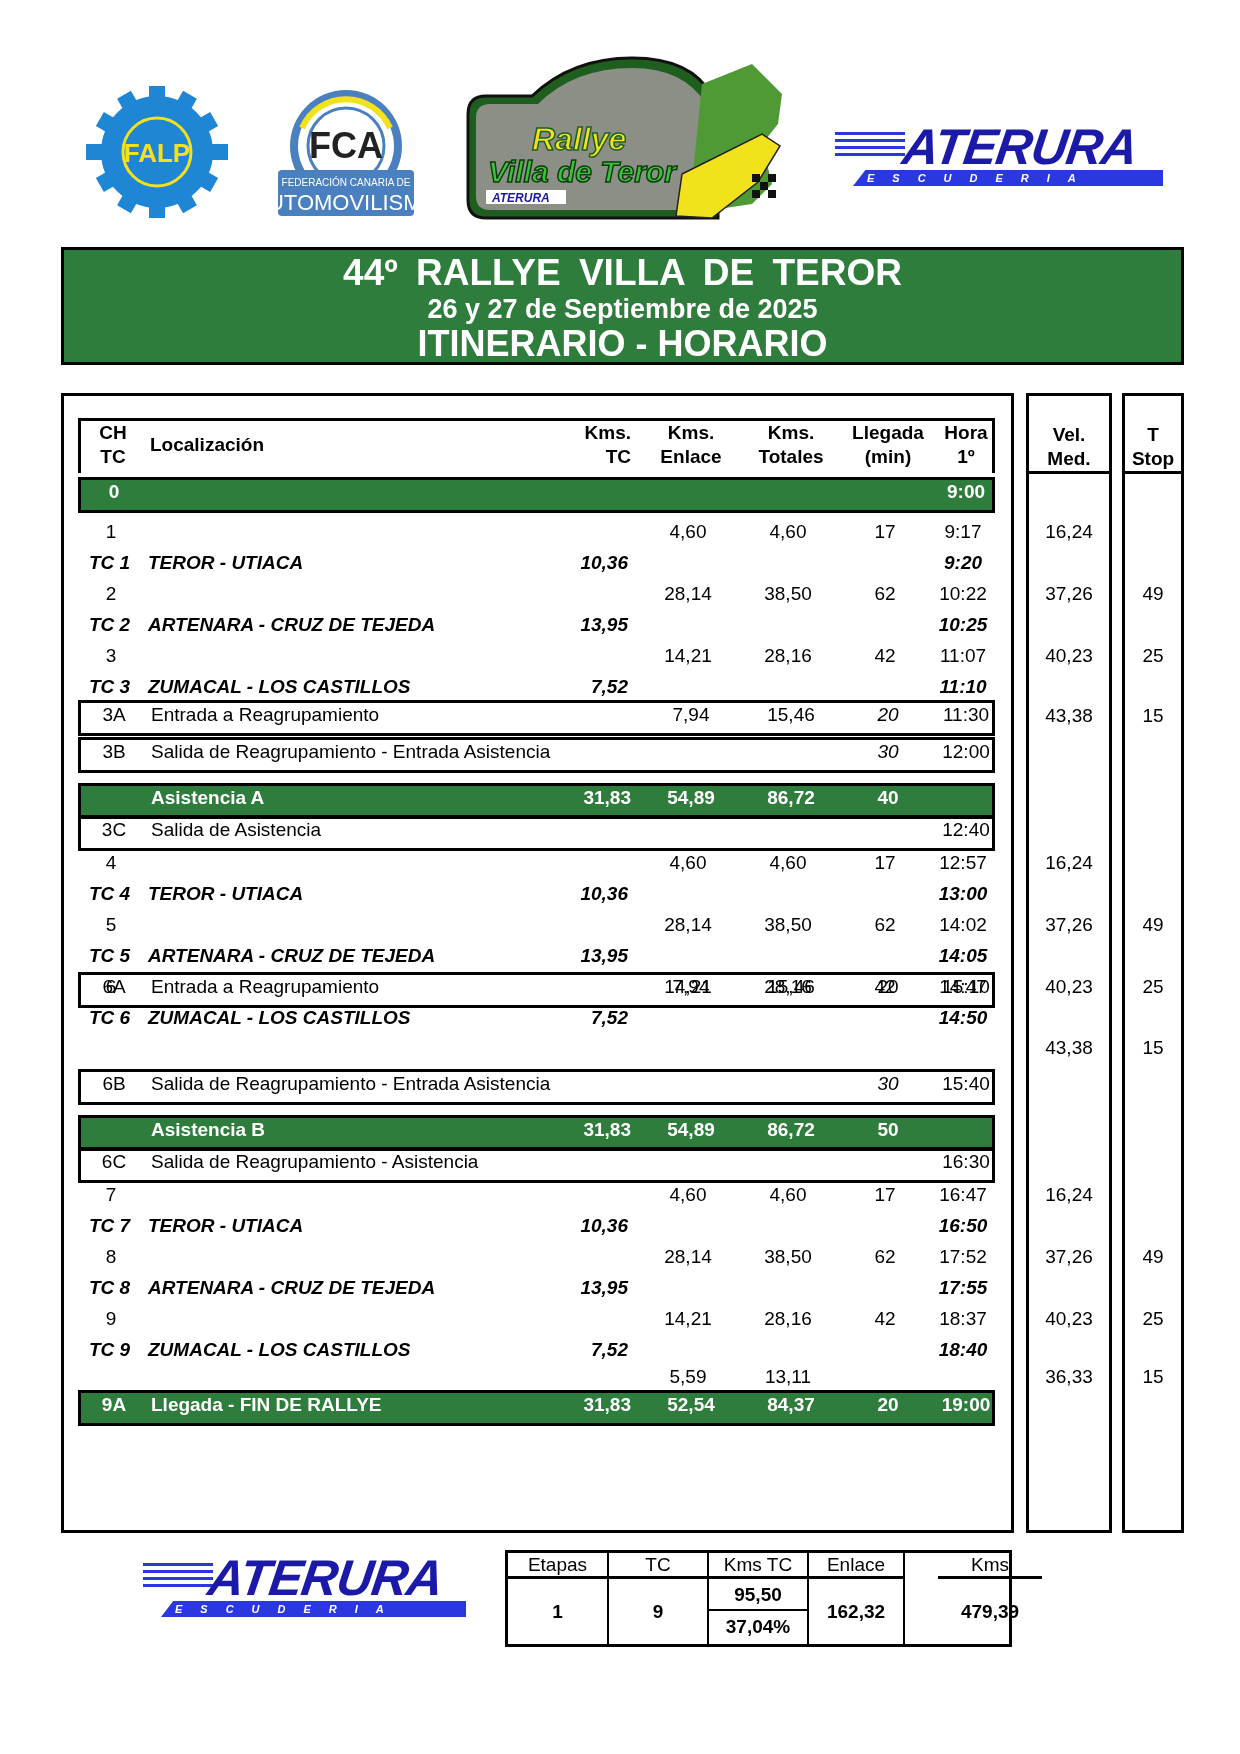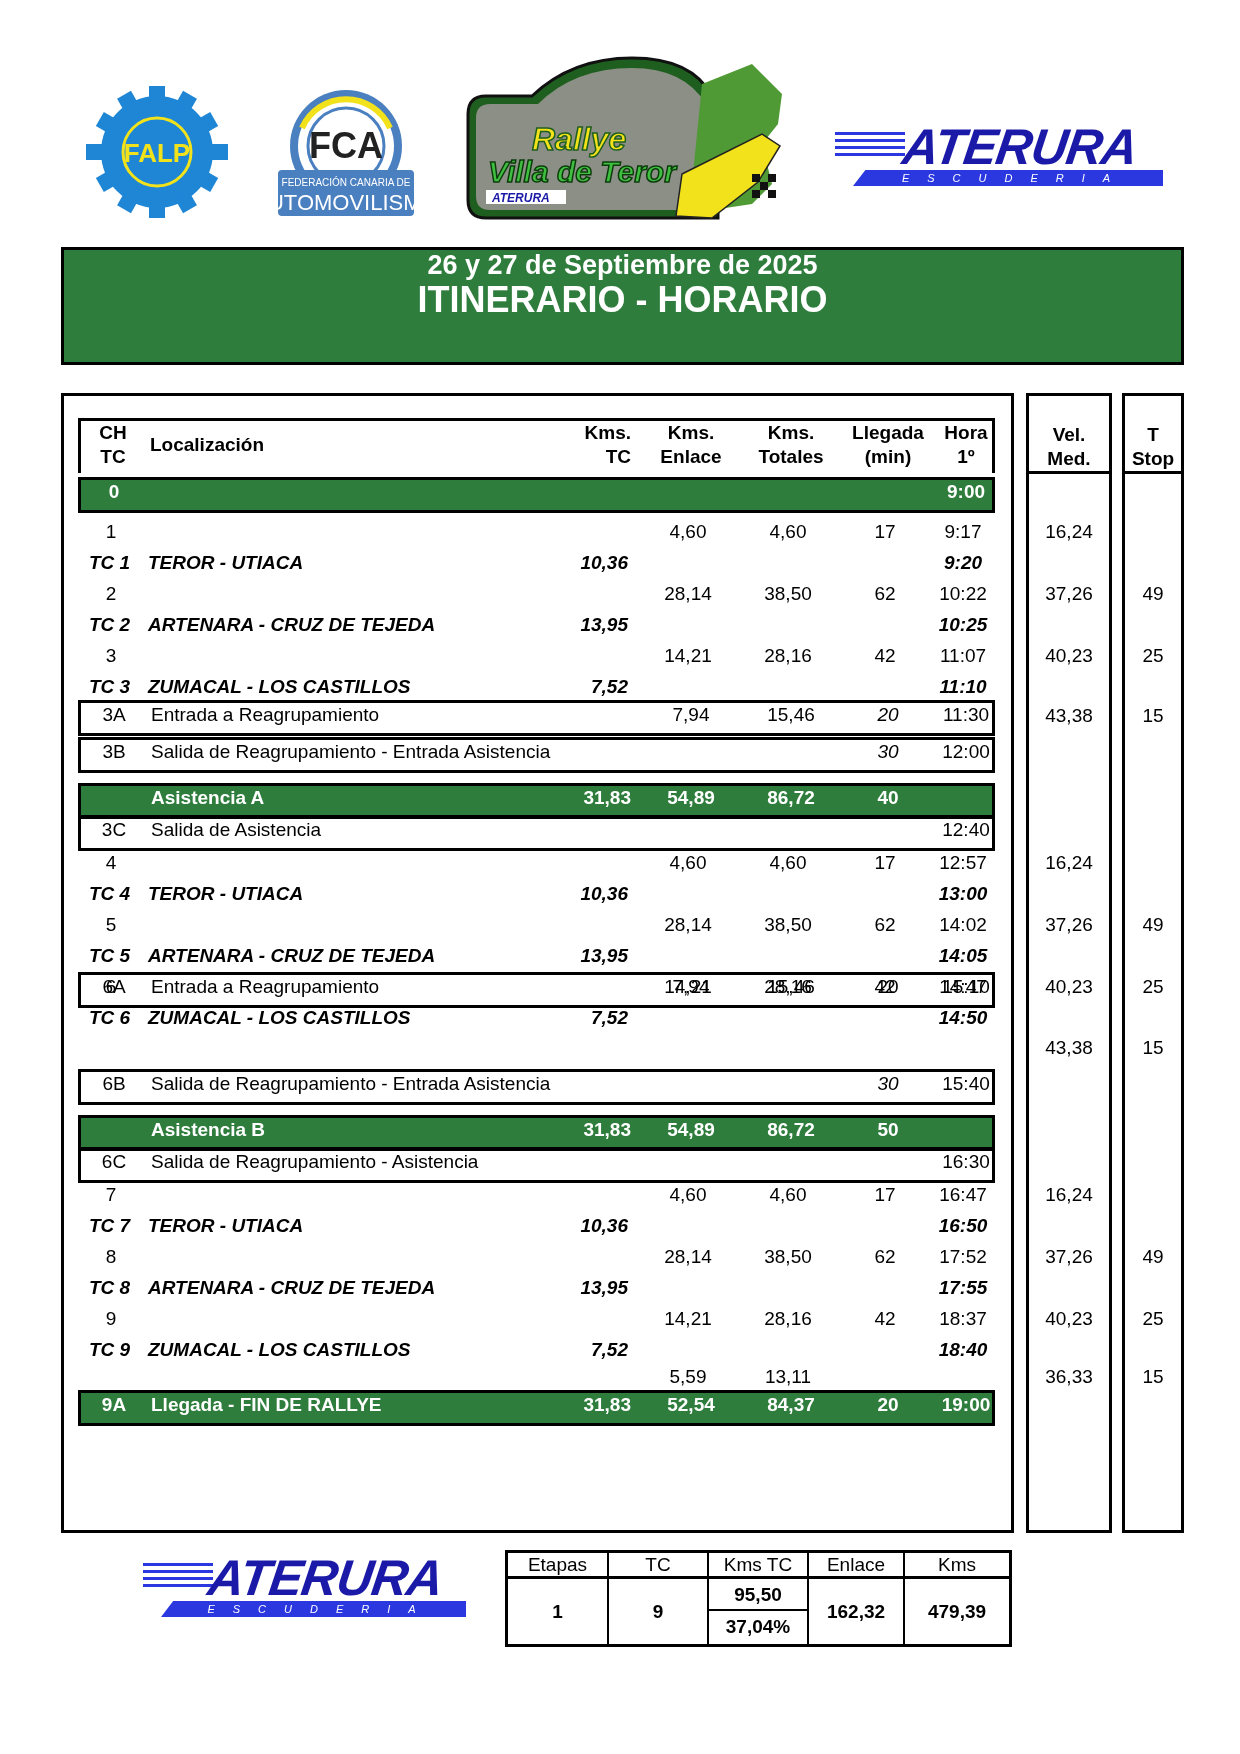--- a/index.html
+++ b/index.html
@@ -16,22 +16,22 @@
 
   .aterura-text {
     position: absolute; left: 40px; top: 0; right: 0; height: 46px;
     font-family: "Liberation Sans", sans-serif; font-weight: bold; font-style: italic;
     font-size: 50px; line-height: 46px; color: #1b1aa8; letter-spacing: -1px;
     text-align: center; transform: skewX(-8deg);
   }
   .aterura-band {
     position: absolute; left: 18px; right: 2px; top: 46px; height: 16px;
     background: #2b38e0; clip-path: polygon(4% 0, 100% 0, 100% 100%, 0 100%);
-    color: #fff; font-size: 11px; font-style: italic; font-weight: normal;
-    letter-spacing: 18px; text-align: center; line-height: 16px; padding-left: 14px;
+    color: #fff; font-size: 11px; font-style: italic; font-weight: bold;
+    letter-spacing: 18px; text-align: left; line-height: 16px; padding-left: 14px;
   }
   .aterura-streaks { position: absolute; left: 0; top: 8px; width: 70px; height: 34px; }
   .aterura-streaks span { display: block; height: 3px; margin-bottom: 4px; background: #2b38e0; }
 
   
   .title-band {
     position: absolute; left: 61px; top: 247px; width: 1123px; height: 118px;
     background: #2e7d3c; border: 3px solid #000; color: #fff; text-align: center;
   }
   .title-1 { font-size: 37px; font-weight: bold; margin-top: 2px; line-height: 42px; word-spacing: 8px; }
@@ -85,21 +85,21 @@
   .side-val.vel { left: 1029px; width: 80px; }
   .side-val.stop { left: 1125px; width: 56px; }
 
   
   .summary {
     position: absolute; left: 505px; top: 1550px; width: 507px; height: 97px;
     border: 3px solid #000; font-size: 19px; padding-left: 8px;
   }
   .summary .sh { position: absolute; top: 0; height: 26px; text-align: center; line-height: 24px; border-right: 2px solid #000; border-bottom: 3px solid #000; }
   .summary .sv { position: absolute; top: 26px; height: 65px; text-align: center; line-height: 65px; font-weight: bold; border-right: 2px solid #000; }
-  .summary .last { border-right: none; }
+  .summary .last { border-right: none; margin-left: 33px; }
   .s1 { left: 0; width: 101px; } .s2 { left: 101px; width: 100px; } .s3 { left: 201px; width: 100px; }
   .s4 { left: 301px; width: 96px; } .s5 { left: 397px; width: 104px; }
   .sv.s3 { line-height: normal; }
   .sv.s3 .top { height: 32px; line-height: 32px; border-bottom: 2px solid #000; }
   .sv.s3 .bot { height: 31px; line-height: 31px; }
 </style>
 </head>
 <body>
 
 <div class="logo logo-falp">
@@ -164,20 +164,21 @@
       <span></span>
       <span></span>
       <span></span>
       <span></span>
     </div>
   <div class="aterura-text">ATERURA</div>
   <div class="aterura-band">ESCUDERIA</div>
 </div>
 
 <div class="title-band">
+  <div class="title-1">44º  RALLYE  VILLA  DE  TEROR</div>
   <div class="title-2">26 y 27 de Septiembre de 2025</div>
   <div class="title-3">ITINERARIO - HORARIO</div>
 </div>
 
 <div class="frame frame-main"></div>
 <div class="frame frame-vel">
   <div class="side-head">
     <div>Vel.</div>
     <div>Med.</div>
   </div>

